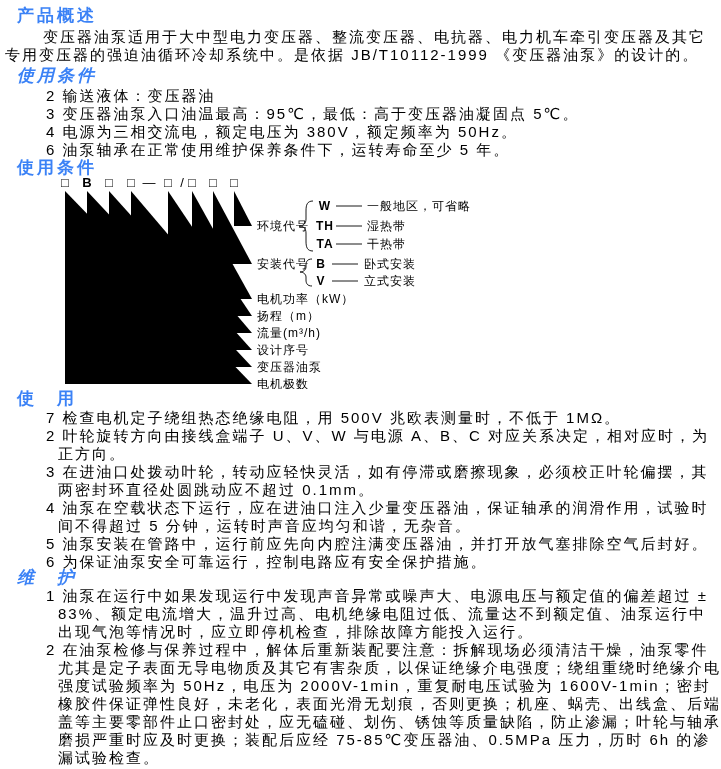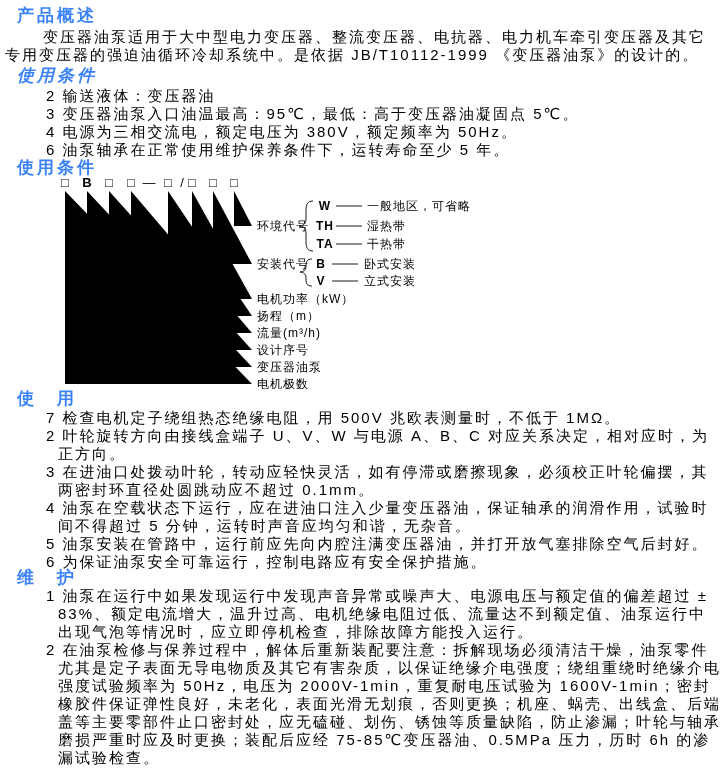--- a/index.html
+++ b/index.html
@@ -16,21 +16,21 @@
     color: #3b82f6;
     font-size: 17px; line-height: 17px;
     font-weight: 700;
     letter-spacing: 3px;
     margin: 0; padding-left: 17px;
   }
   .h-overview   { margin-top: 7px; }
   .h-conditions { margin-top: 3px; font-style: italic; }
   .h-model      { margin-top: 0; }
   .h-usage      { margin-top: 1px; }
-  .h-maint      { margin-top: -2px; }
+  .h-maint      { margin-top: -2px; font-style: italic; }
   .lead {
     margin: 4px 6px 0 5px;
     text-indent: 38px;
   }
   ul.items { list-style: none; margin: 0; padding: 0; }
   ul.u-cond  { margin-top: 3px; }
   ul.u-usage { margin-top: 2px; }
   ul.u-maint { margin-top: 1px; }
   ul.items li {
     padding-left: 58px;

